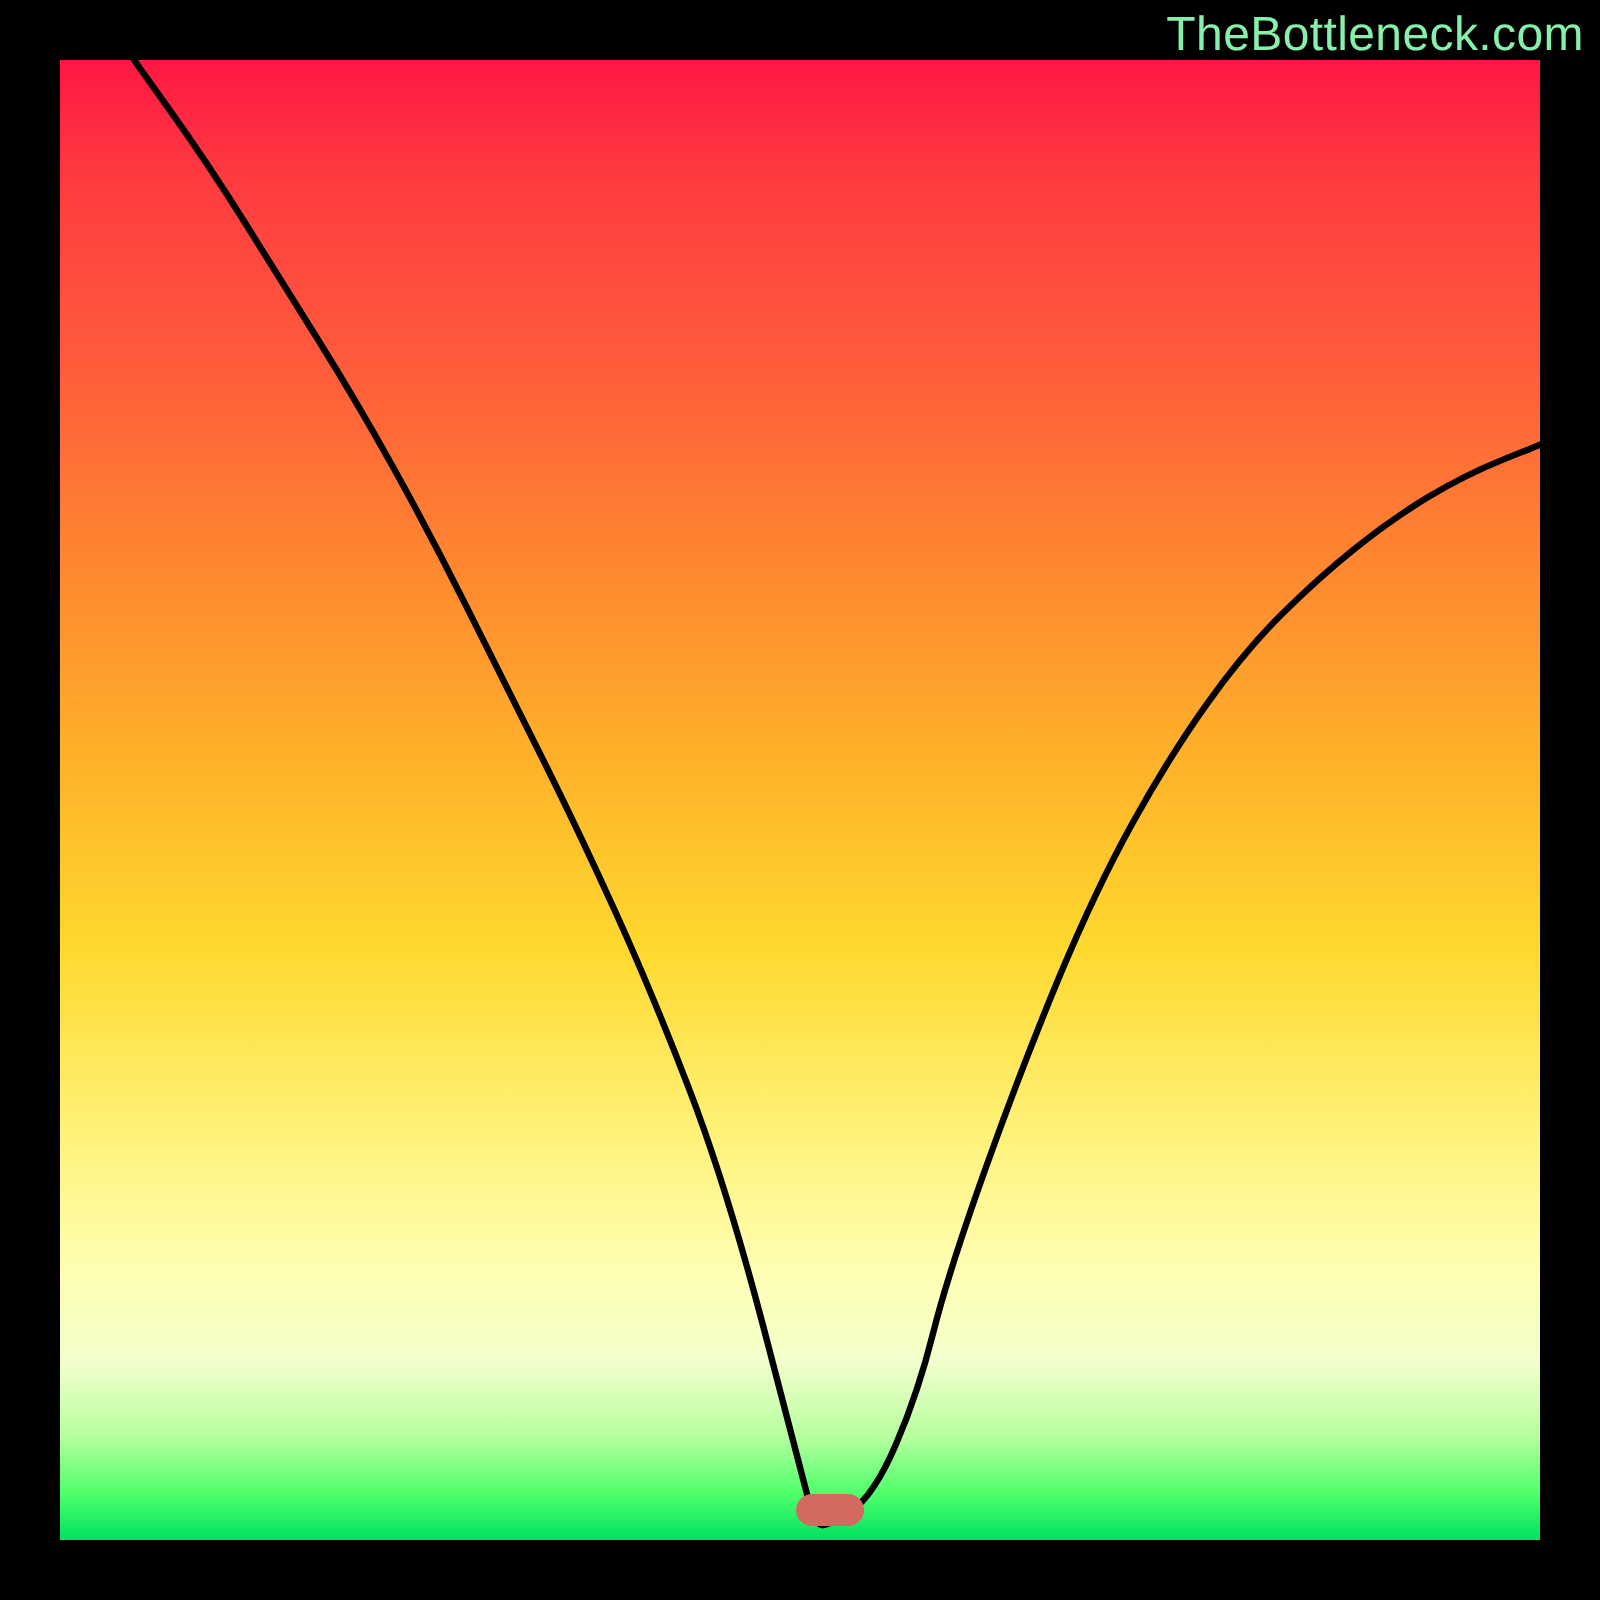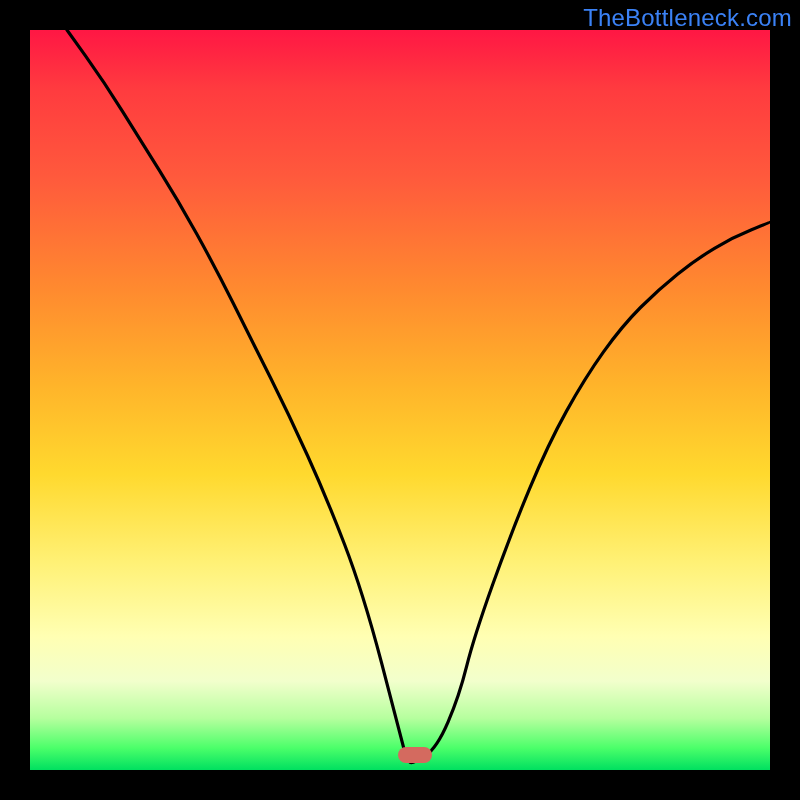--- a/index.html
+++ b/index.html
@@ -39,21 +39,21 @@
       #f2ffcc 88%,
       #b6ff9e 93%,
       #4cff6a 97%,
       #00e060 100%
     );
   }
   .watermark {
     position: absolute;
     top: 4px;
     right: 8px;
-    color: #3b82f6;
+    color: #86efac;
     font-size: 24px;
     font-weight: 500;
     letter-spacing: 0.2px;
     user-select: none;
   }
   svg.curve {
     position: absolute;
     top: 0;
     left: 0;
     width: 740px;

